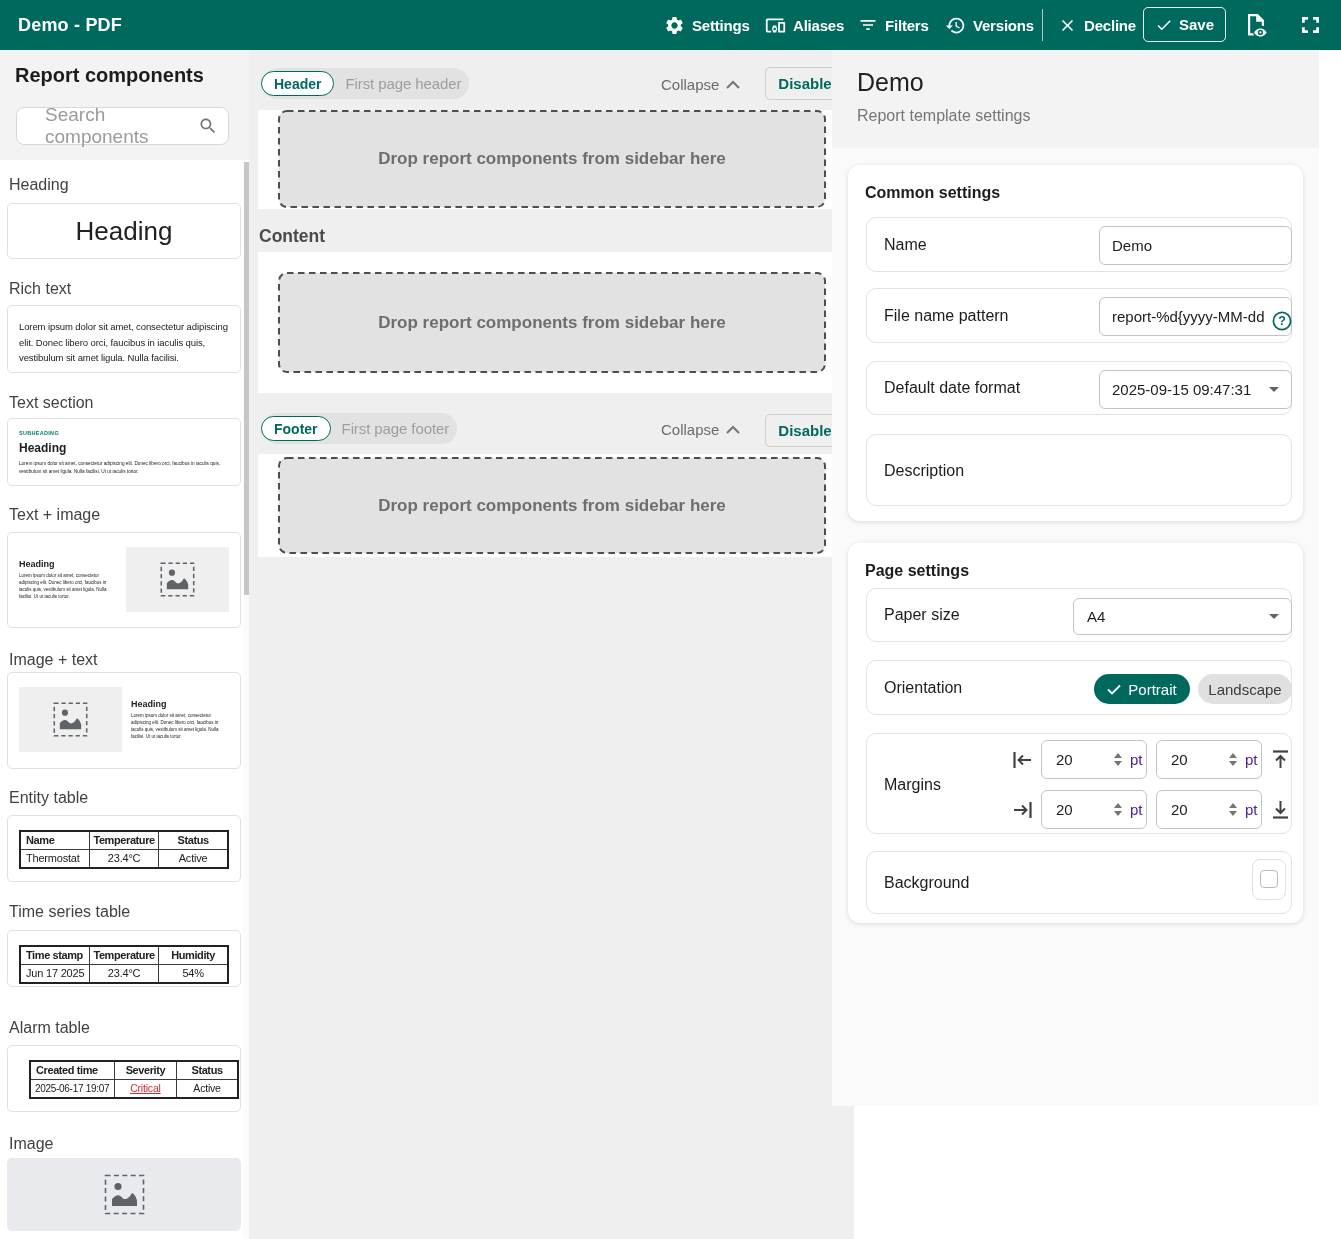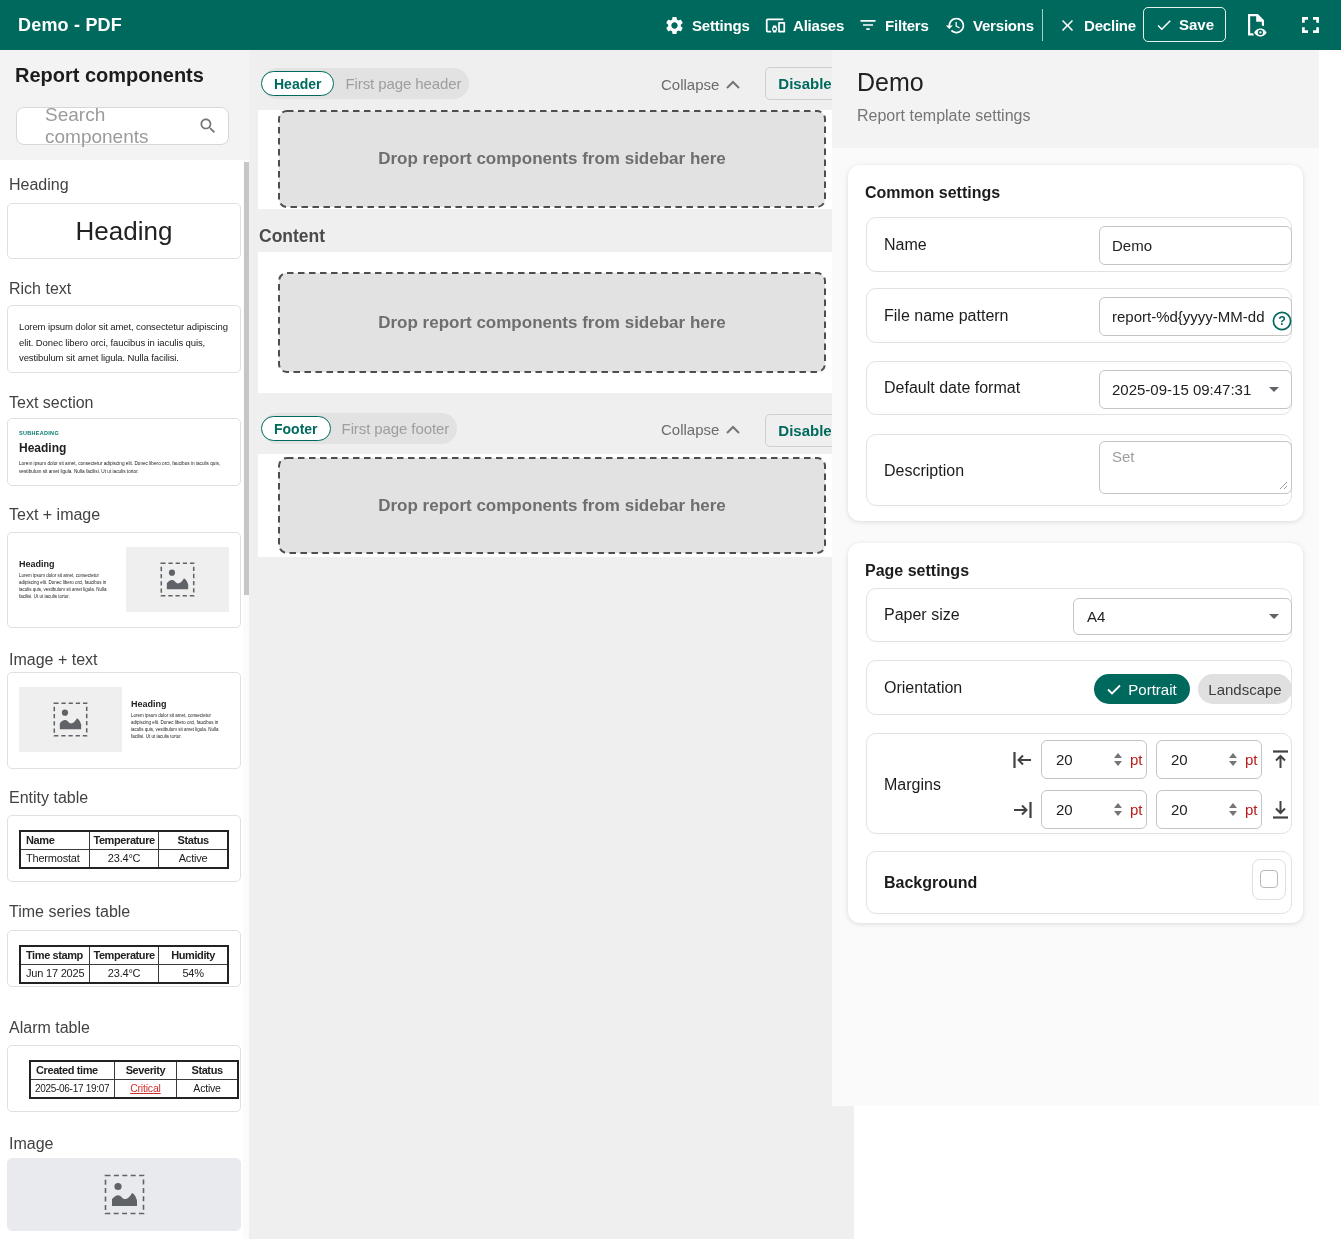--- a/index.html
+++ b/index.html
@@ -59,21 +59,21 @@
   .setrow .lbl { position:absolute; left:17px; font-size:16px; color:#1c1c1c; }
   .fld { position:absolute; border:1px solid #c4c4c4; border-radius:6px; background:#fff;
     display:flex; align-items:center; font-size:15px; color:#212121; }
   .selarrow { width:0; height:0; border-left:5px solid transparent; border-right:5px solid transparent;
     border-top:5px solid #5f6368; position:absolute; right:12px; top:16px; }
   .chip { position:absolute; height:30px; border-radius:15px; display:flex; align-items:center; justify-content:center; font-size:15px; }
   .spin { position:absolute; display:flex; flex-direction:column; gap:3px; }
   .spin i { display:block; width:0; height:0; border-left:4px solid transparent; border-right:4px solid transparent; }
   .spin .up { border-bottom:5px solid #757575; }
   .spin .dn { border-top:5px solid #757575; }
-  .pt { position:absolute; font-size:15px; color:#b91c1c; }
+  .pt { position:absolute; font-size:15px; color:#4c1d95; }
 </style>
 </head>
 <body>
 
 <div id="topbar">
   <div class="title">Demo - PDF</div>
   <div class="menuitem" style="left:664px;">
     <svg width="21" height="21" viewBox="0 0 24 24" fill="#fff">
         <path d="M19.14 12.94c.04-.3.06-.61.06-.94 0-.32-.02-.64-.07-.94l2.03-1.58c.18-.14.23-.41.12-.61l-1.92-3.32c-.12-.22-.37-.29-.59-.22l-2.39.96c-.5-.38-1.03-.7-1.62-.94l-.36-2.54c-.04-.24-.24-.41-.48-.41h-3.84c-.24 0-.43.17-.47.41l-.36 2.54c-.59.24-1.13.57-1.62.94l-2.39-.96c-.22-.08-.47 0-.59.22L2.74 8.87c-.12.21-.08.47.12.61l2.03 1.58c-.05.3-.09.63-.09.94s.02.64.07.94l-2.03 1.58c-.18.14-.23.41-.12.61l1.92 3.32c.12.22.37.29.59.22l2.39-.96c.5.38 1.03.7 1.62.94l.36 2.54c.05.24.24.41.48.41h3.84c.24 0 .44-.17.47-.41l.36-2.54c.59-.24 1.13-.56 1.62-.94l2.39.96c.22.08.47 0 .59-.22l1.92-3.32c.12-.22.07-.47-.12-.61l-2.01-1.58zM12 15.6c-1.98 0-3.6-1.62-3.6-3.6s1.62-3.6 3.6-3.6 3.6 1.62 3.6 3.6-1.62 3.6-3.6 3.6z"></path>
       </svg>
@@ -321,26 +321,20 @@
       </svg>
     </div>
     <div class="setrow" style="top:196px; height:54px;">
       <div class="lbl" style="top:17px;">Default date format</div>
       <div class="fld" style="left:232px; top:8px; width:193px; height:39px; padding-left:12px;">2025-09-15 09:47:31
         <i class="selarrow"></i>
       </div>
     </div>
     <div class="setrow" style="top:269px; height:72px;">
       <div class="lbl" style="top:27px;">Description</div>
-      <div class="fld" style="left:232px; top:6px; width:193px; height:53px; padding-left:12px; align-items:flex-start;">
-        <span style="color:#9e9e9e; margin-top:6px;">Set</span>
-        <svg class="abs" style="right:3px; bottom:3px;" width="9" height="9" viewBox="0 0 9 9">
-            <path d="M8 1 1 8 M8 5 5 8" stroke="#9e9e9e" stroke-width="1"></path>
-          </svg>
-      </div>
     </div>
   </div>
 
   <div class="card" style="top:493px; height:380px;">
     <h2 style="top:19px;">Page settings</h2>
     <div class="setrow" style="top:45px; height:54px;">
       <div class="lbl" style="top:17px;">Paper size</div>
       <div class="fld" style="left:206px; top:9px; width:219px; height:37px; padding-left:13px;">A4
         <i class="selarrow" style="top:15px;"></i>
       </div>
@@ -395,20 +389,20 @@
 
       <svg class="abs" style="left:405px; top:16px;" width="17" height="19" viewBox="0 0 17 19">
         <path d="M1 1.5 h15" stroke="#424242" stroke-width="2.2"></path>
         <path d="M8.5 18 V6 M4 10.5 8.5 6l4.5 4.5" stroke="#424242" stroke-width="2" fill="none"></path>
       </svg>
       <svg class="abs" style="left:405px; top:66px;" width="17" height="19" viewBox="0 0 17 19">
         <path d="M1 17.5 h15" stroke="#424242" stroke-width="2.2"></path>
         <path d="M8.5 1 V13 M4 8.5 8.5 13 13 8.5" stroke="#424242" stroke-width="2" fill="none"></path>
       </svg>
     </div>
-    <div class="setrow" style="top:308px; height:63px;font-weight:bold;">
+    <div class="setrow" style="top:308px; height:63px;">
       <div class="lbl" style="top:22px;">Background</div>
       <div class="abs" style="left:385px; top:7px; width:34px; height:41px; border:1px solid #e0e0e0; border-radius:8px;">
         <div class="abs" style="left:7px; top:10px; width:18px; height:18px; border:1.5px solid #b9b9b9; border-radius:4px;"></div>
       </div>
     </div>
   </div>
 </div>
 
 </body></html>

